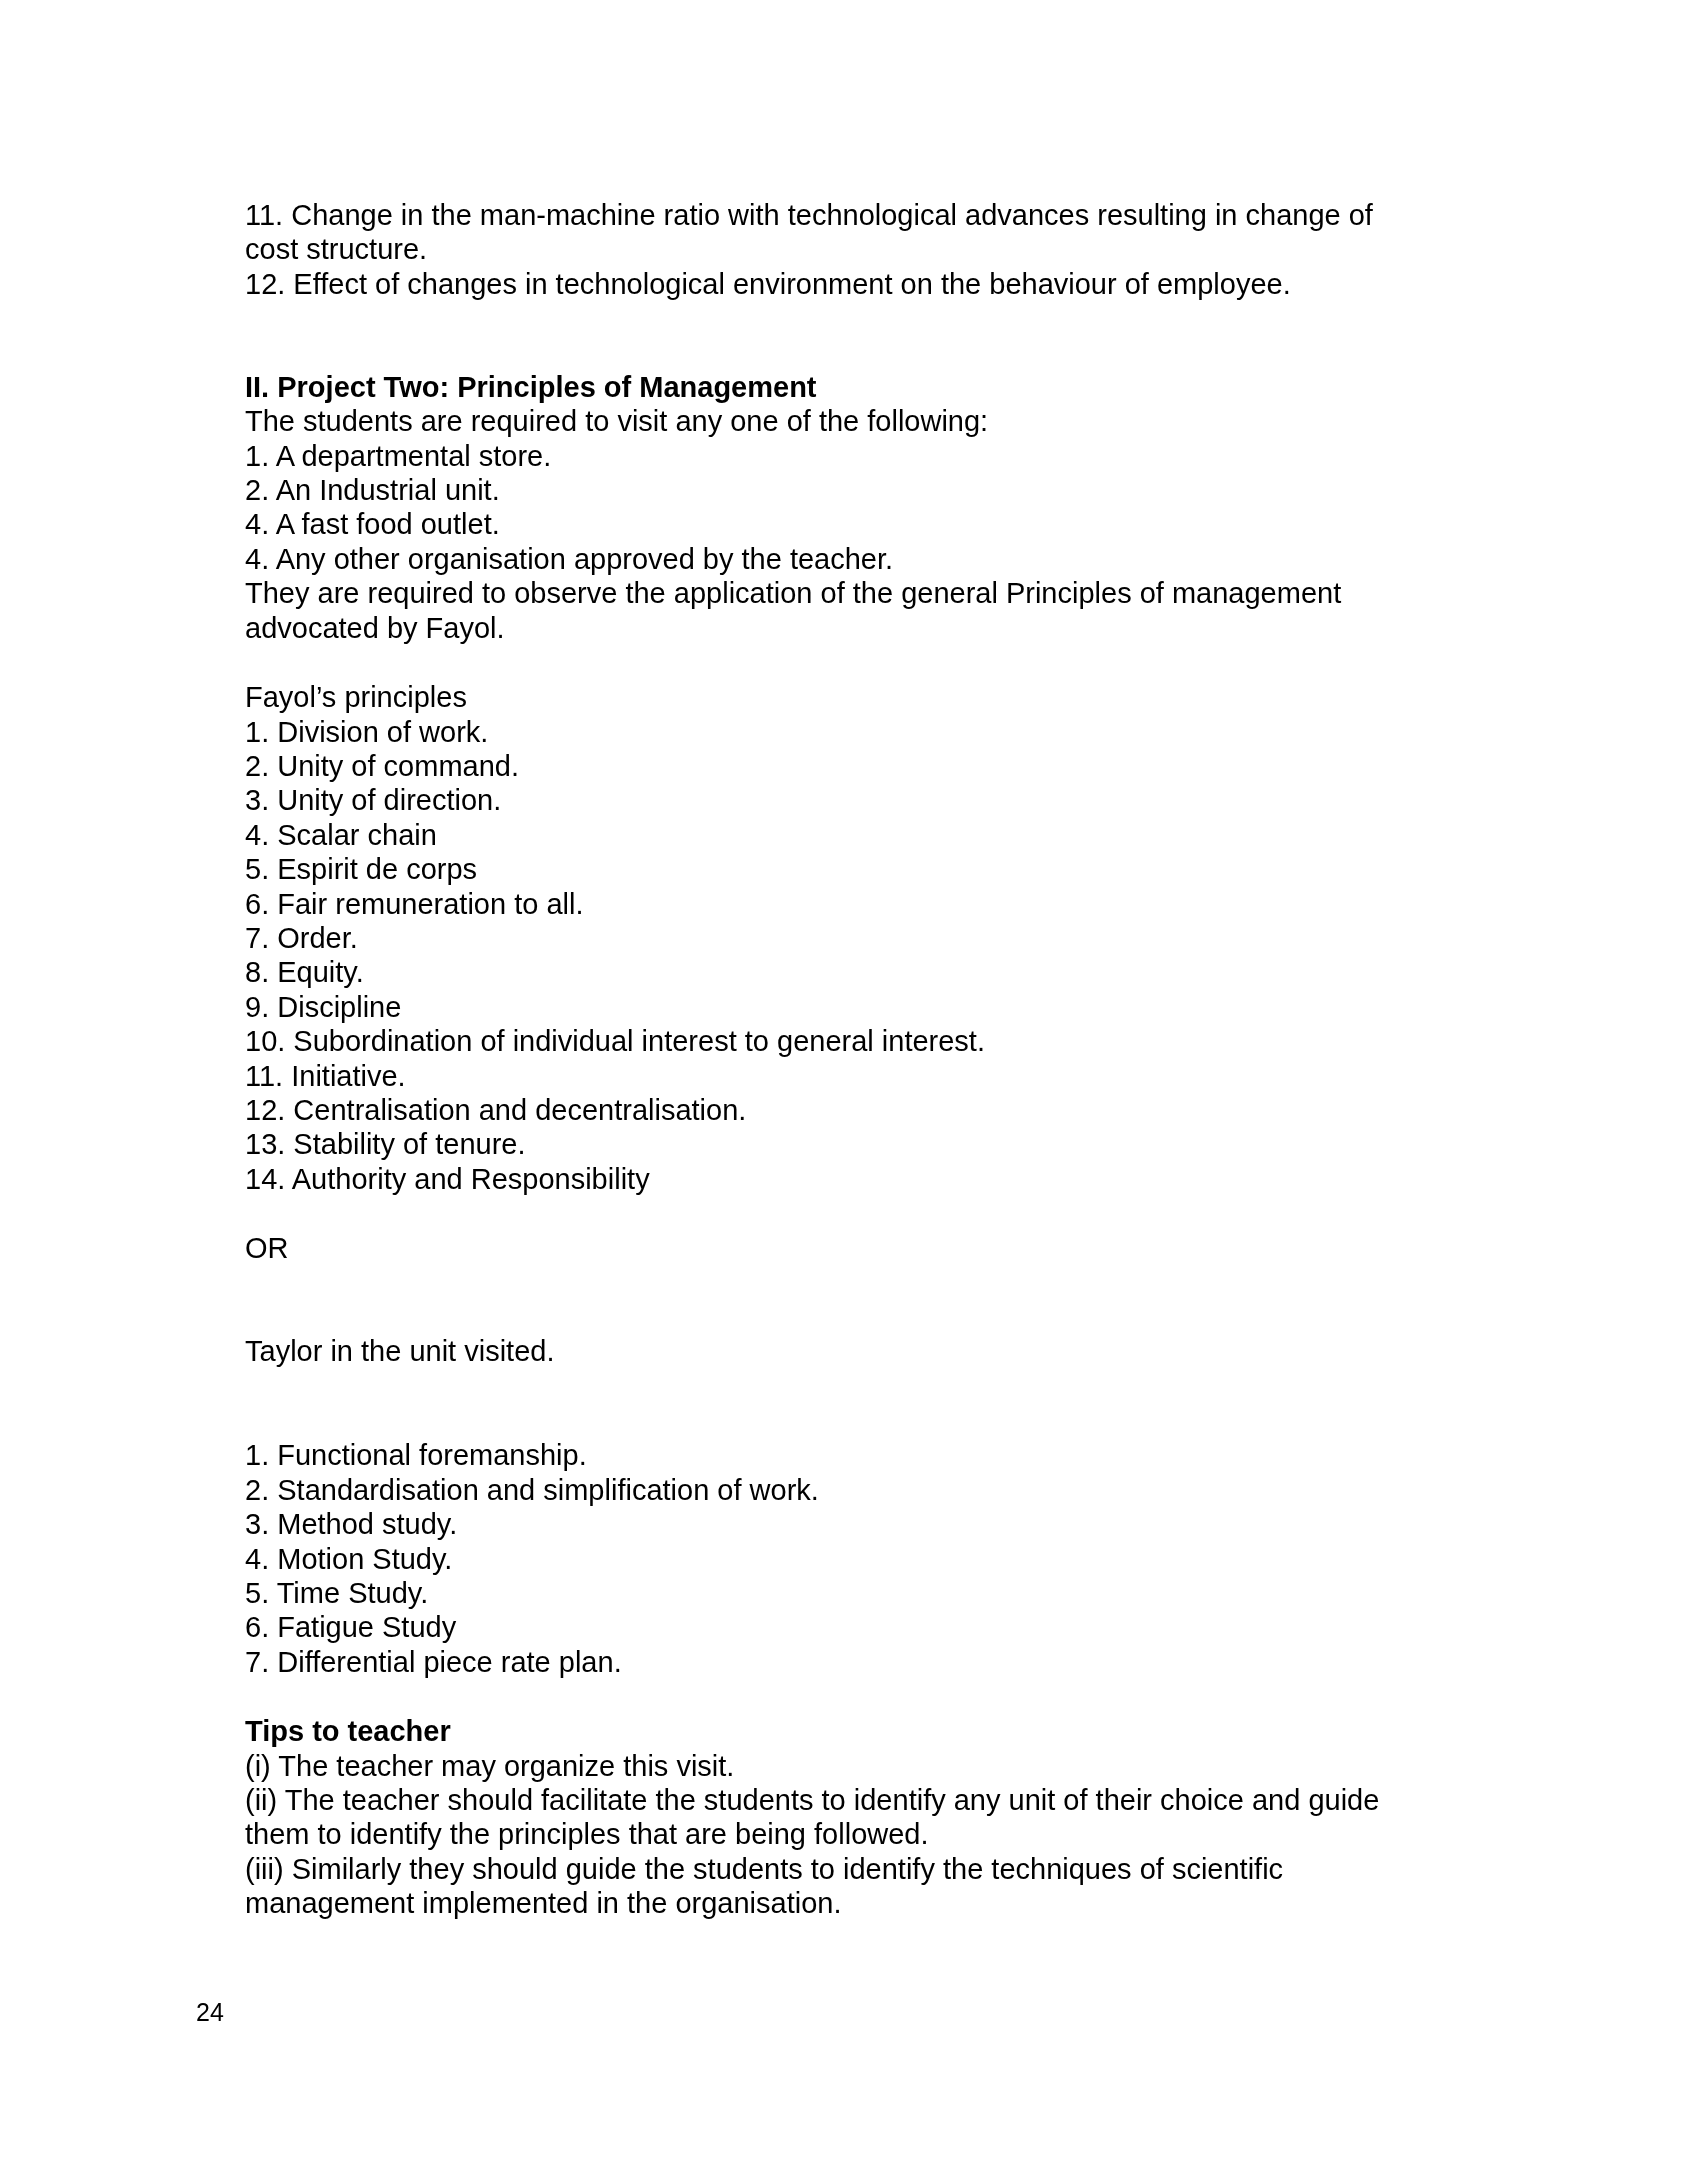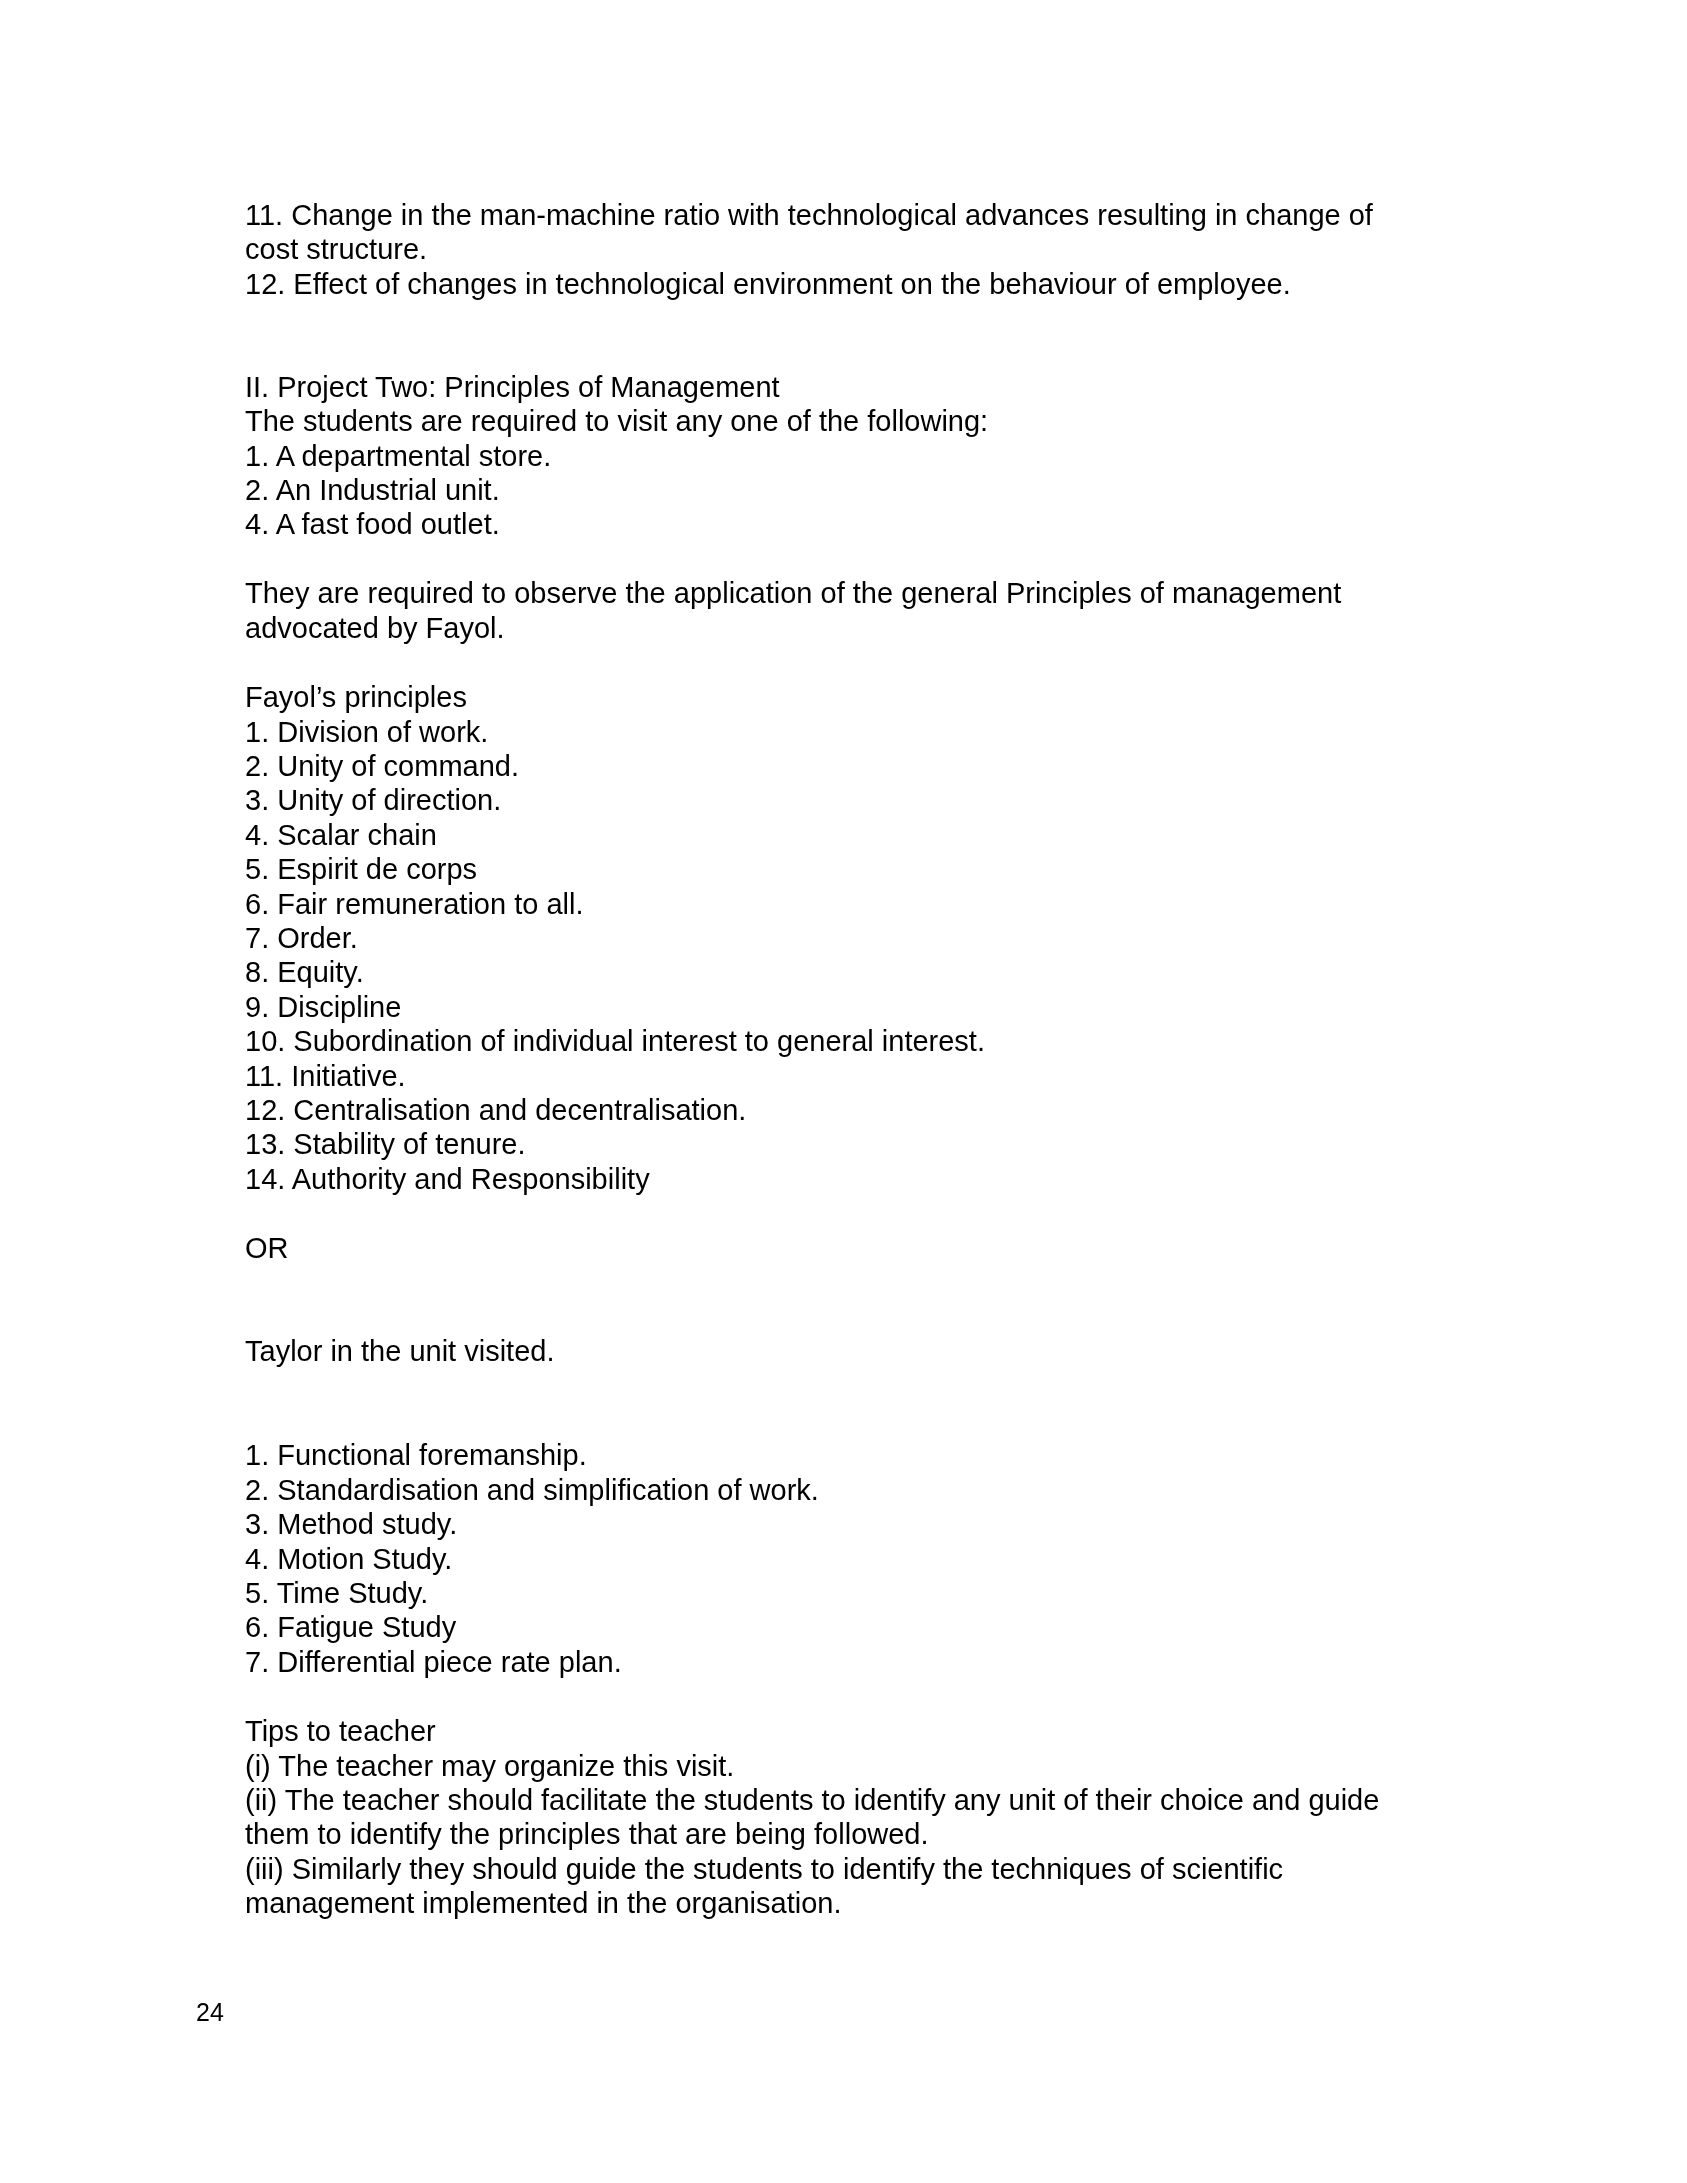--- a/index.html
+++ b/index.html
@@ -1,36 +1,37 @@
 <!DOCTYPE html>
 <html style="font-size:10.6px"><head>
 <meta charset="utf-8">
 <style>
   html, body { margin: 0; padding: 0; background: #ffffff; }
   body { width: 1687px; height: 2183px; position: relative; overflow: hidden;
          font-family: "Liberation Sans", sans-serif; color: #000; }
   .page { position: absolute; left: 0; top: 0; width: 1687px; height: 2183px; }
   .line { position: absolute; left: 245px; font-size: 29px; line-height: 34px; white-space: nowrap; }
-  .bold { font-weight: normal; }
+  .bold { font-weight: bold; }
   .pagenum { position: absolute; left: 196px; font-size: 25px; line-height: 34px; }
 </style>
 </head>
 <body>
 
 <div class="page">
 
   <div class="line" style="top:198px">11. Change in the man-machine ratio with technological advances resulting in change of</div>
   <div class="line" style="top:232px">cost structure.</div>
   <div class="line" style="top:267px">12. Effect of changes in technological environment on the behaviour of employee.</div>
 
   <div class="line bold" style="top:370px">II. Project Two: Principles of Management</div>
   <div class="line" style="top:404px">The students are required to visit any one of the following:</div>
   <div class="line" style="top:439px">1. A departmental store.</div>
   <div class="line" style="top:473px">2. An Industrial unit.</div>
   <div class="line" style="top:507px">4. A fast food outlet.</div>
+  <div class="line" style="top:542px">4. Any other organisation approved by the teacher.</div>
   <div class="line" style="top:576px">They are required to observe the application of the general Principles of management</div>
   <div class="line" style="top:611px">advocated by Fayol.</div>
 
   <div class="line" style="top:680px">Fayol’s principles</div>
   <div class="line" style="top:715px">1. Division of work.</div>
   <div class="line" style="top:749px">2. Unity of command.</div>
   <div class="line" style="top:783px">3. Unity of direction.</div>
   <div class="line" style="top:818px">4. Scalar chain</div>
   <div class="line" style="top:852px">5. Espirit de corps</div>
   <div class="line" style="top:887px">6. Fair remuneration to all.</div>

